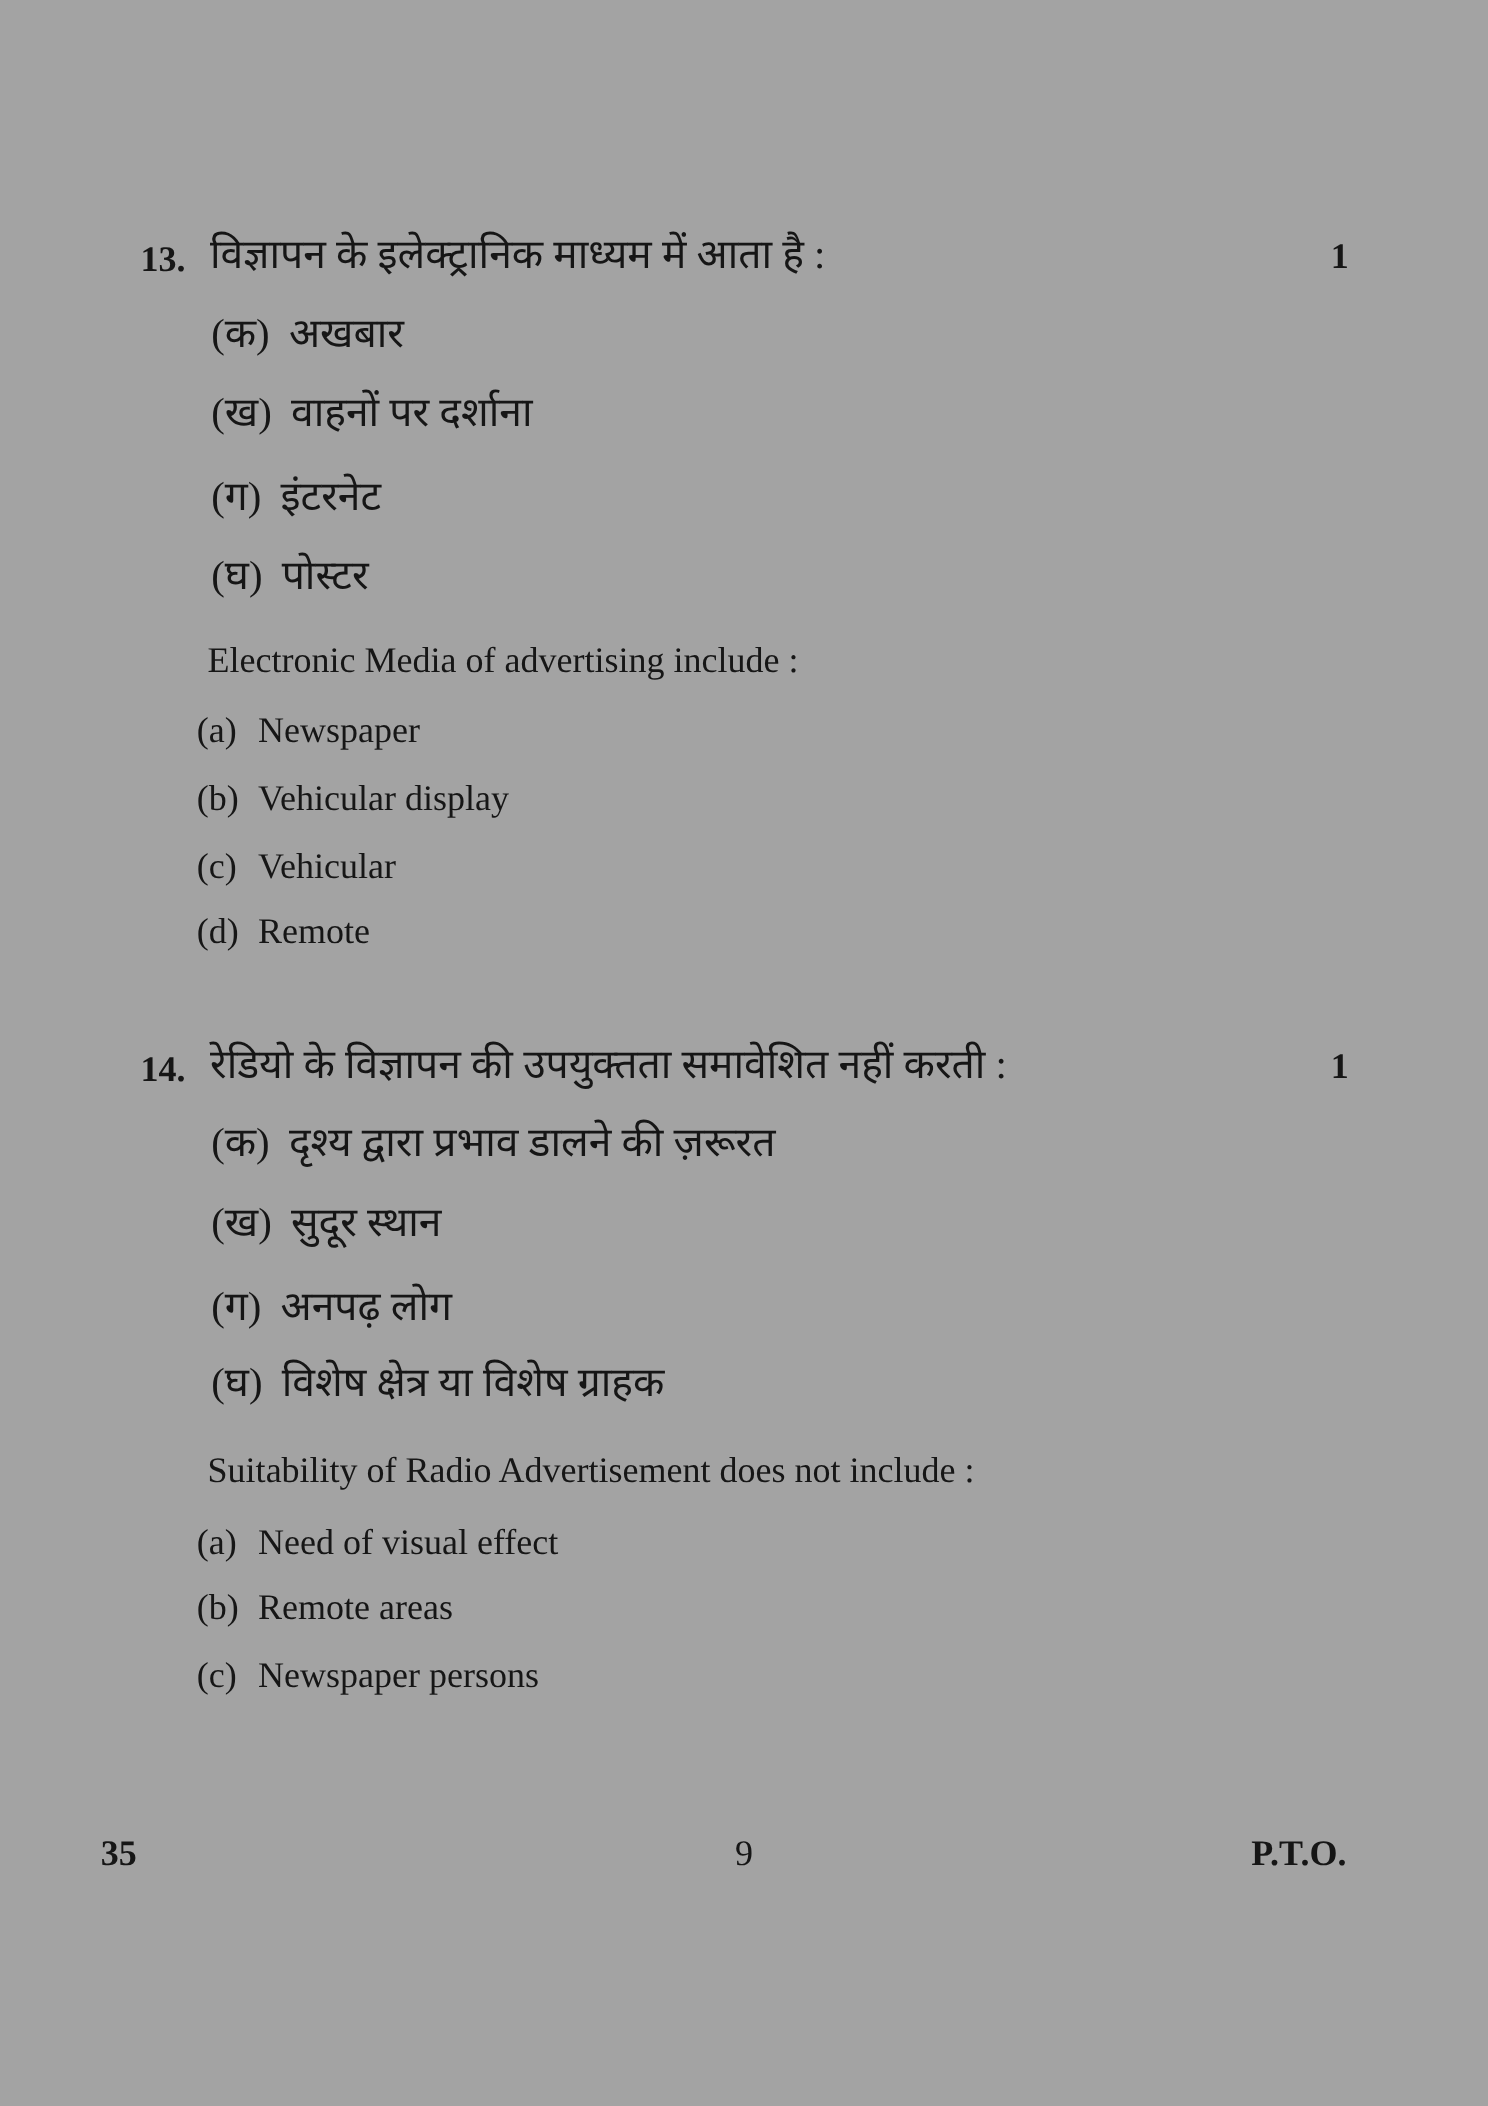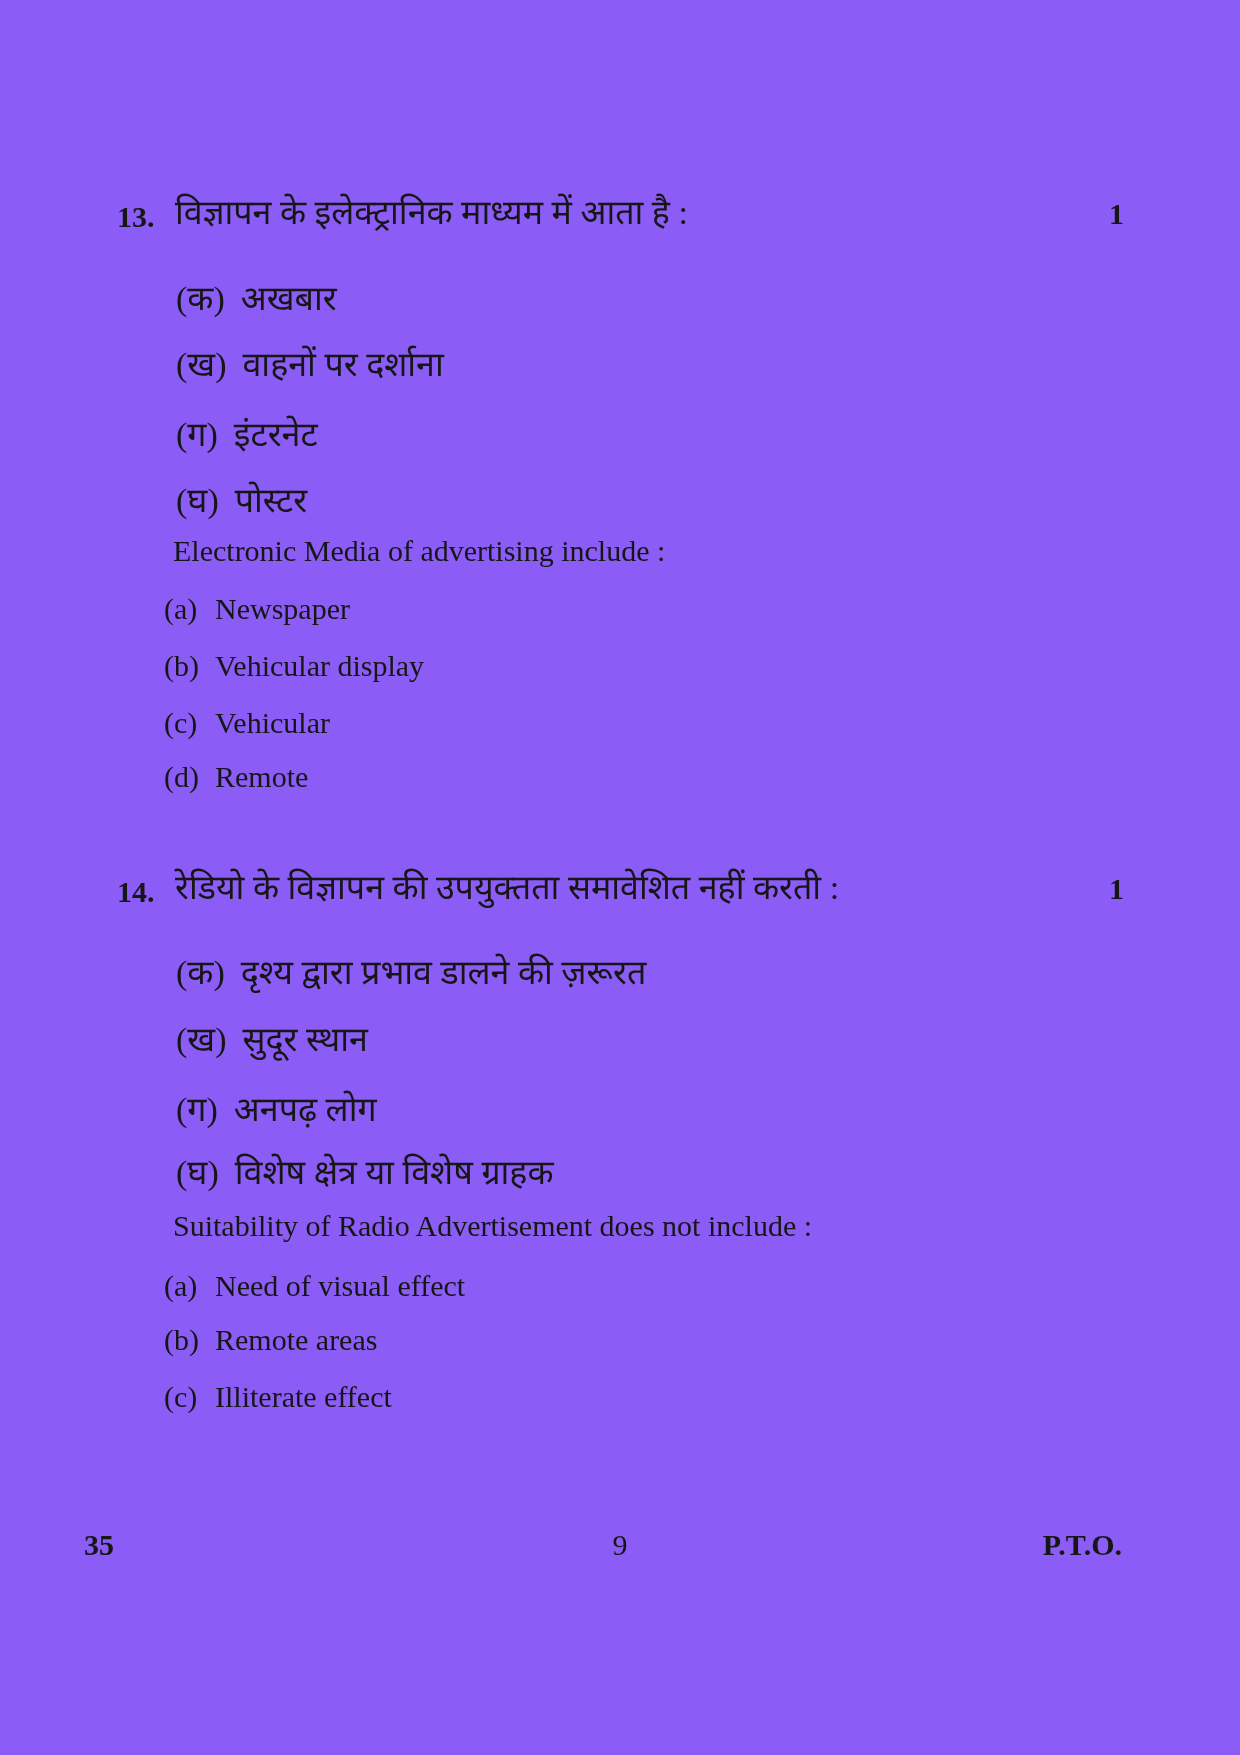--- a/index.html
+++ b/index.html
@@ -5,21 +5,21 @@
   html, body {
     margin: 0;
     padding: 0;
     background: #e8e8e8;
   }
   .page {
     position: relative;
     width: 1240px;
     height: 1755px;
     margin: 0 auto;
-    background: #8b5cf6;
+    background: #a3a3a3;
     color: #161616;
     font-family: "Liberation Serif", "DejaVu Serif", serif;
     overflow: hidden;
   }
   .abs { position: absolute; white-space: nowrap; }
 
   
   .qnum {
     left: 117px;
     font-size: 30px;
@@ -39,21 +39,20 @@
     text-align: right;
     font-size: 30px;
     font-weight: bold;
     line-height: 1;
   }
   
   .opt-hi {
     left: 176px;
     font-size: 34px;
     line-height: 1.15;
-    margin-top: 20px;
   }
   .opt-hi .hlabel { margin-right: 16px; }
 
   
   .eline {
     left: 173px;
     font-size: 30px;
     line-height: 1.1;
   }
   
@@ -143,20 +142,20 @@
 
   <div class="abs eline" style="top:1209px">Suitability of Radio Advertisement does not include :</div>
 
   <div class="abs opt-en" style="top:1269px">
     <span class="elabel">(a)</span><span class="etext">Need of visual effect</span>
   </div>
   <div class="abs opt-en" style="top:1323px">
     <span class="elabel">(b)</span><span class="etext">Remote areas</span>
   </div>
   <div class="abs opt-en" style="top:1380px">
-    <span class="elabel">(c)</span><span class="etext">Illiterate effect</span>
+    <span class="elabel">(c)</span><span class="etext">Newspaper persons</span>
   </div>
 
   <div class="abs footer-left" style="top:1530px">35</div>
   <div class="abs footer-center" style="top:1530px">9</div>
   <div class="abs footer-right" style="top:1530px">P.T.O.</div>
 
 </div>
 
 </body></html>

